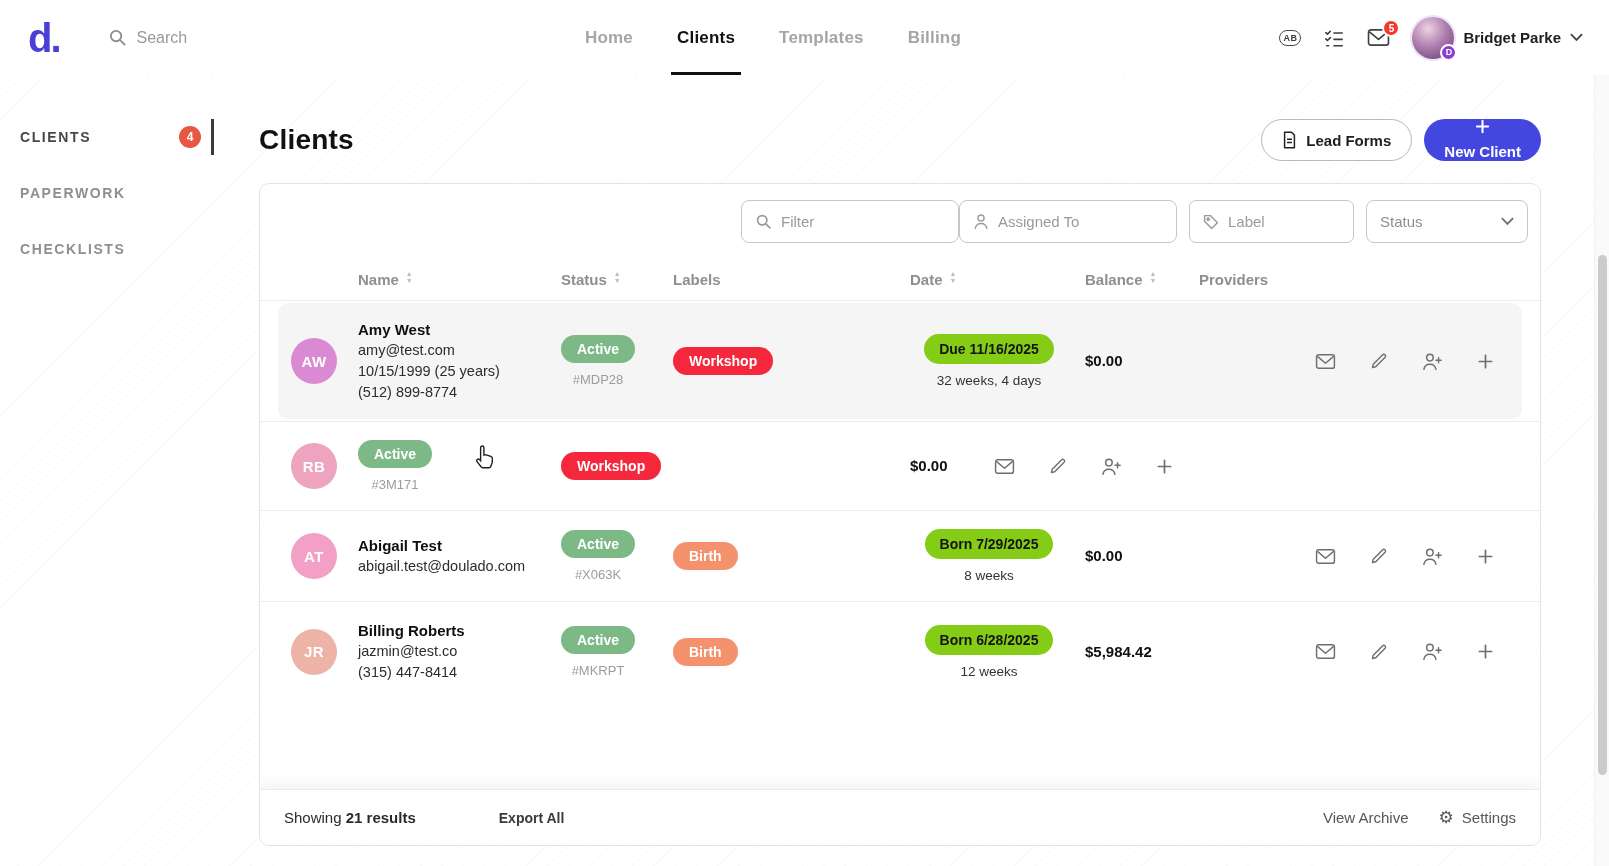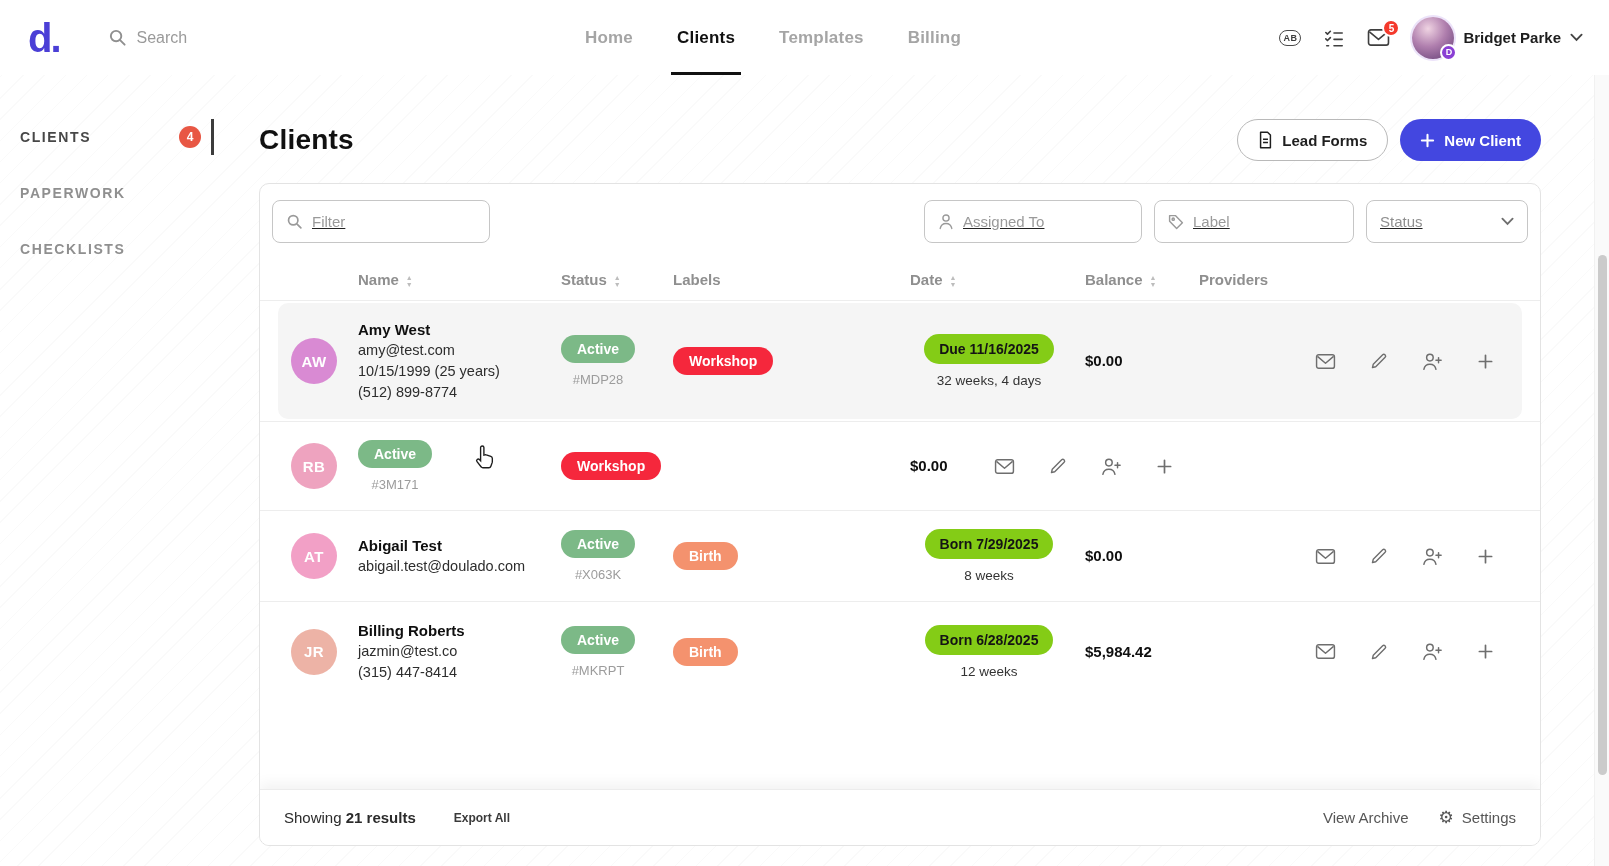--- a/index.html
+++ b/index.html
@@ -37,35 +37,35 @@
   .side-item.active { color:#474747; }
   .side-item.active::after { content:""; position:absolute; right:-3px; top:0; bottom:0; width:3px; background:#3c3c3c; }
   .side-badge { margin-left:auto; margin-right:10px; width:22px; height:22px; border-radius:50%; color:#fff; font-size:12px; font-weight:700; display:flex; align-items:center; justify-content:center; letter-spacing:0; }
 
   .main { flex:1; padding:44px 68px 0 0; min-width:0; }
   .page-head { display:flex; align-items:center; justify-content:space-between; margin-bottom:22px; }
   .page-title { font-size:28px; font-weight:700; color:#111; letter-spacing:.2px; }
   .head-buttons { display:flex; gap:12px; }
   .btn { display:flex; align-items:center; gap:9px; height:42px; padding:0 20px; border-radius:21px; font-weight:700; font-size:15px; cursor:pointer; white-space:nowrap; }
   .btn-outline { background:#fff; border:1px solid #b9b9b9; color:#1f1f1f; }
-  .btn-primary { border:none; color:#fff; }
+  .btn-primary { border:none; color:#fff;flex-direction:column; }
 
   
   .card { border:1px solid #e3e3e3; border-radius:10px; background:#fff; height:663px; display:flex; flex-direction:column; overflow:hidden; }
-  .filters { display:flex; justify-content:space-between; padding:16px 12px 14px;text-decoration:underline; }
+  .filters { display:flex; justify-content:flex-end; padding:16px 12px 14px; }
   .filters-right { display:flex; gap:12px; }
   .input { display:flex; align-items:center; gap:9px; border:1px solid #c6c6c6; border-radius:8px; height:43px; padding:0 13px; color:#9a9a9a; background:#fff; }
   .input input { border:none; outline:none; font-size:15px; width:100%; color:#333; background:transparent; }
   .input input::placeholder { color:#9a9a9a; }
-  .w-filter { width:218px; } .w-assigned { width:218px; } .w-label { width:200px; } .w-status { width:162px; justify-content:space-between; cursor:pointer; }
+  .w-filter { width:218px; } .w-assigned { width:218px; } .w-label { width:165px;border-radius:7px; } .w-status { width:162px; justify-content:space-between; cursor:pointer; }
   .status-text { font-size:15px; color:#8f8f8f; }
 
   .grid-cols { display:grid; grid-template-columns:67px 203px 112px 237px 175px 114px 1fr; align-items:center; }
   .thead { padding:14px 20px 12px 31px; color:#8f8f8f; font-size:15px; font-weight:600; }
-  .th { display:flex; align-items:flex-end; cursor:pointer; }
+  .th { display:flex; align-items:flex-start; cursor:pointer; }
   .sort { display:inline-flex; flex-direction:column; margin-left:7px; font-size:7px; line-height:6.5px; color:#bdbdbd; }
 
   .rows { flex:1; overflow:hidden; position:relative; }
   .row { padding:18px 20px 18px 31px; border-top:1px solid #ededed; position:relative; cursor:pointer; }
   .row > * { position:relative; z-index:1; }
   .row.highlight::before { content:""; position:absolute; left:18px; right:18px; top:2px; bottom:2px; background:#f5f5f5; border-radius:10px; z-index:0; }
   .avatar { width:46px; height:46px; border-radius:50%; color:#fff; font-weight:700; font-size:15px; display:flex; align-items:center; justify-content:center; letter-spacing:.5px; }
   .client-name { font-size:15px; font-weight:700; color:#0f0f0f; line-height:21px; }
   .client-line { font-size:14.5px; color:#2d2d2d; line-height:21px; }
   .col-stack { display:inline-flex; flex-direction:column; align-items:center; }
@@ -75,21 +75,21 @@
   .date-pill { background:#84cc16; border-radius:17px; padding:7px 15px; font-weight:700; font-size:14px; color:#141414; white-space:nowrap; }
   .date-sub { margin-top:9px; font-size:13.5px; color:#333; }
   .balance { font-weight:700; font-size:15px; color:#0f0f0f; }
   .actions { display:flex; gap:34px; justify-content:flex-end; padding-right:26px; align-items:center; }
   .action-btn { color:#6e6e6e; display:flex; cursor:pointer; }
   .stub-pill { border-radius:16px; height:28px; display:inline-block; }
   .stub-status { width:64px; } .stub-label { width:58px; } .stub-date { width:140px; background:#f1efed; }
 
   .card-footer { height:56px; border-top:1px solid #ececec; box-shadow:0 -6px 12px rgba(0,0,0,.05); display:flex; align-items:center; justify-content:space-between; padding:0 24px; background:#fff; position:relative; z-index:2; }
   .footer-left { display:flex; gap:38px; align-items:center; font-size:15px; color:#2b2b2b; }
-  .export { font-size:12px; font-weight:600; color:#3a3a3a; cursor:pointer; }
+  .export { font-size:14px; font-weight:600; color:#3a3a3a; cursor:pointer;margin-left:45px; }
   .footer-right { display:flex; gap:30px; align-items:center; color:#565656; font-size:15px; }
   .footer-link { cursor:pointer; }
   .settings { display:flex; gap:8px; align-items:center; cursor:pointer; }
   .gear { font-size:17px; color:#565656; line-height:1; }
 
   .scrollbar { position:fixed; top:75px; right:0; width:15px; height:791px; background:#fafafa; border-left:1px solid #f1f1f1; z-index:8; }
   .scroll-thumb { position:absolute; top:180px; left:3px; width:9px; height:520px; border-radius:5px; background:#cbcbcb; cursor:pointer; }
 
   .cursor { position:fixed; left:474px; top:443px; z-index:20; pointer-events:none; }
 </style>

